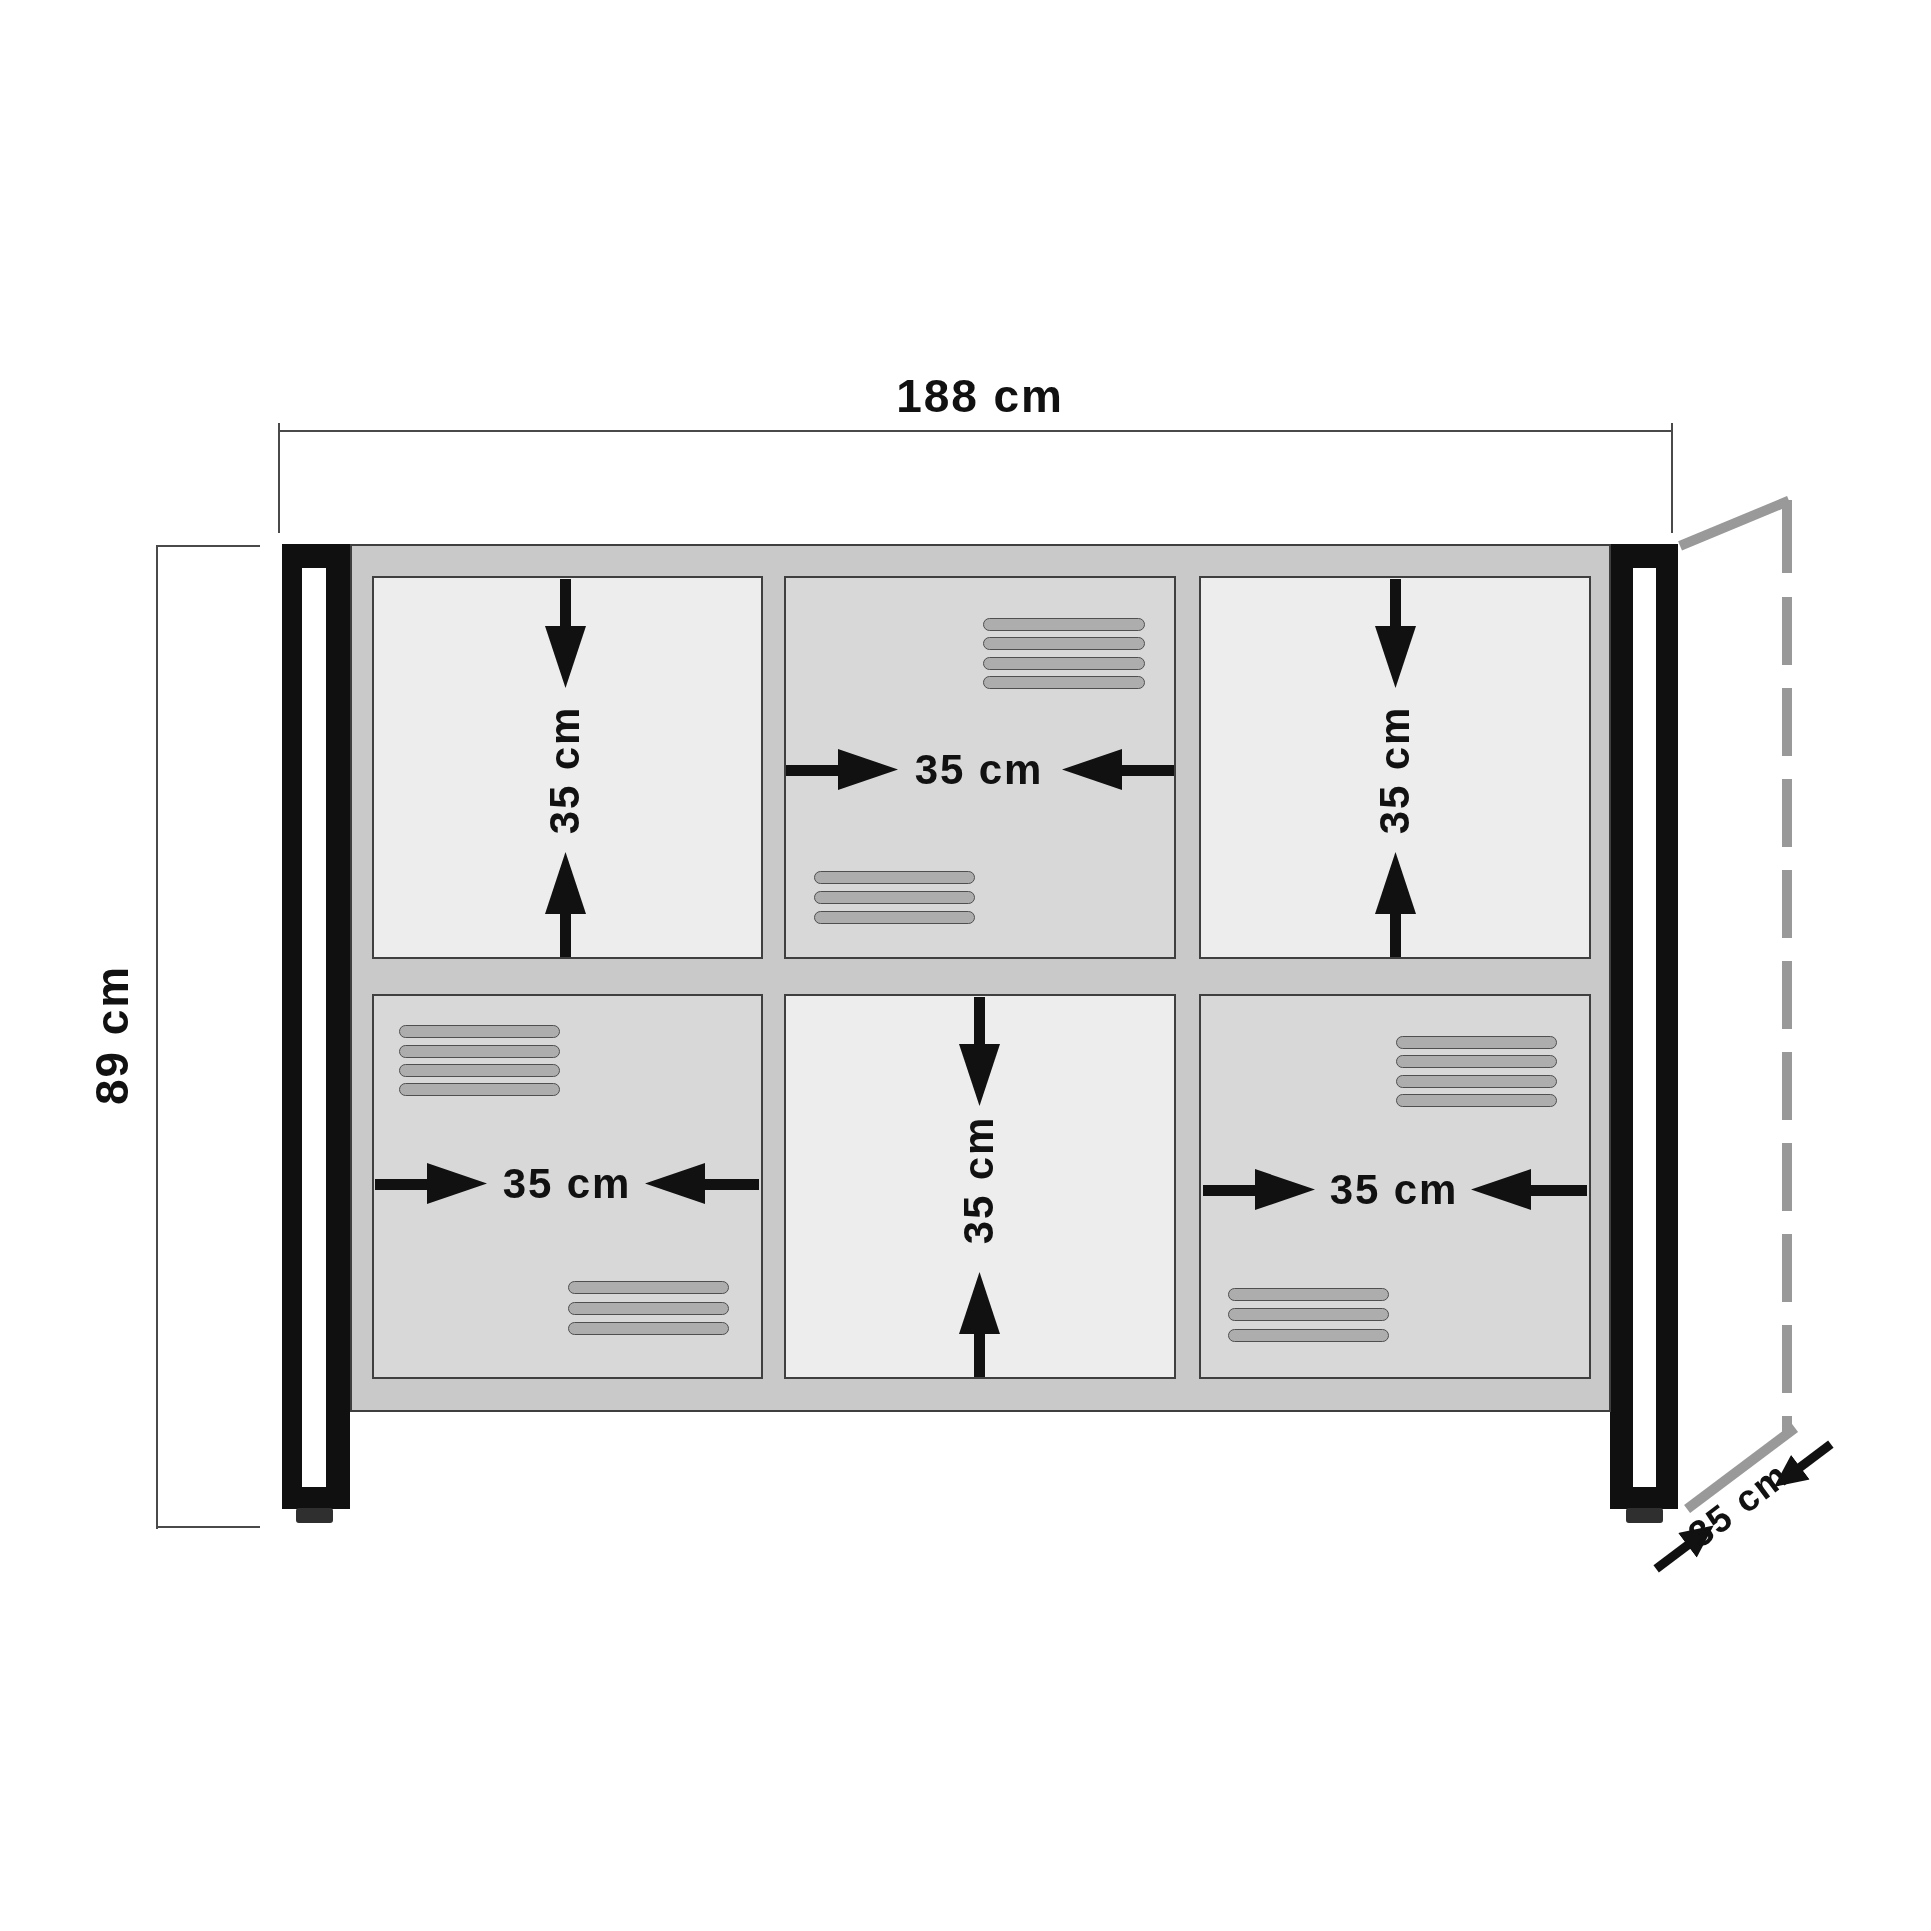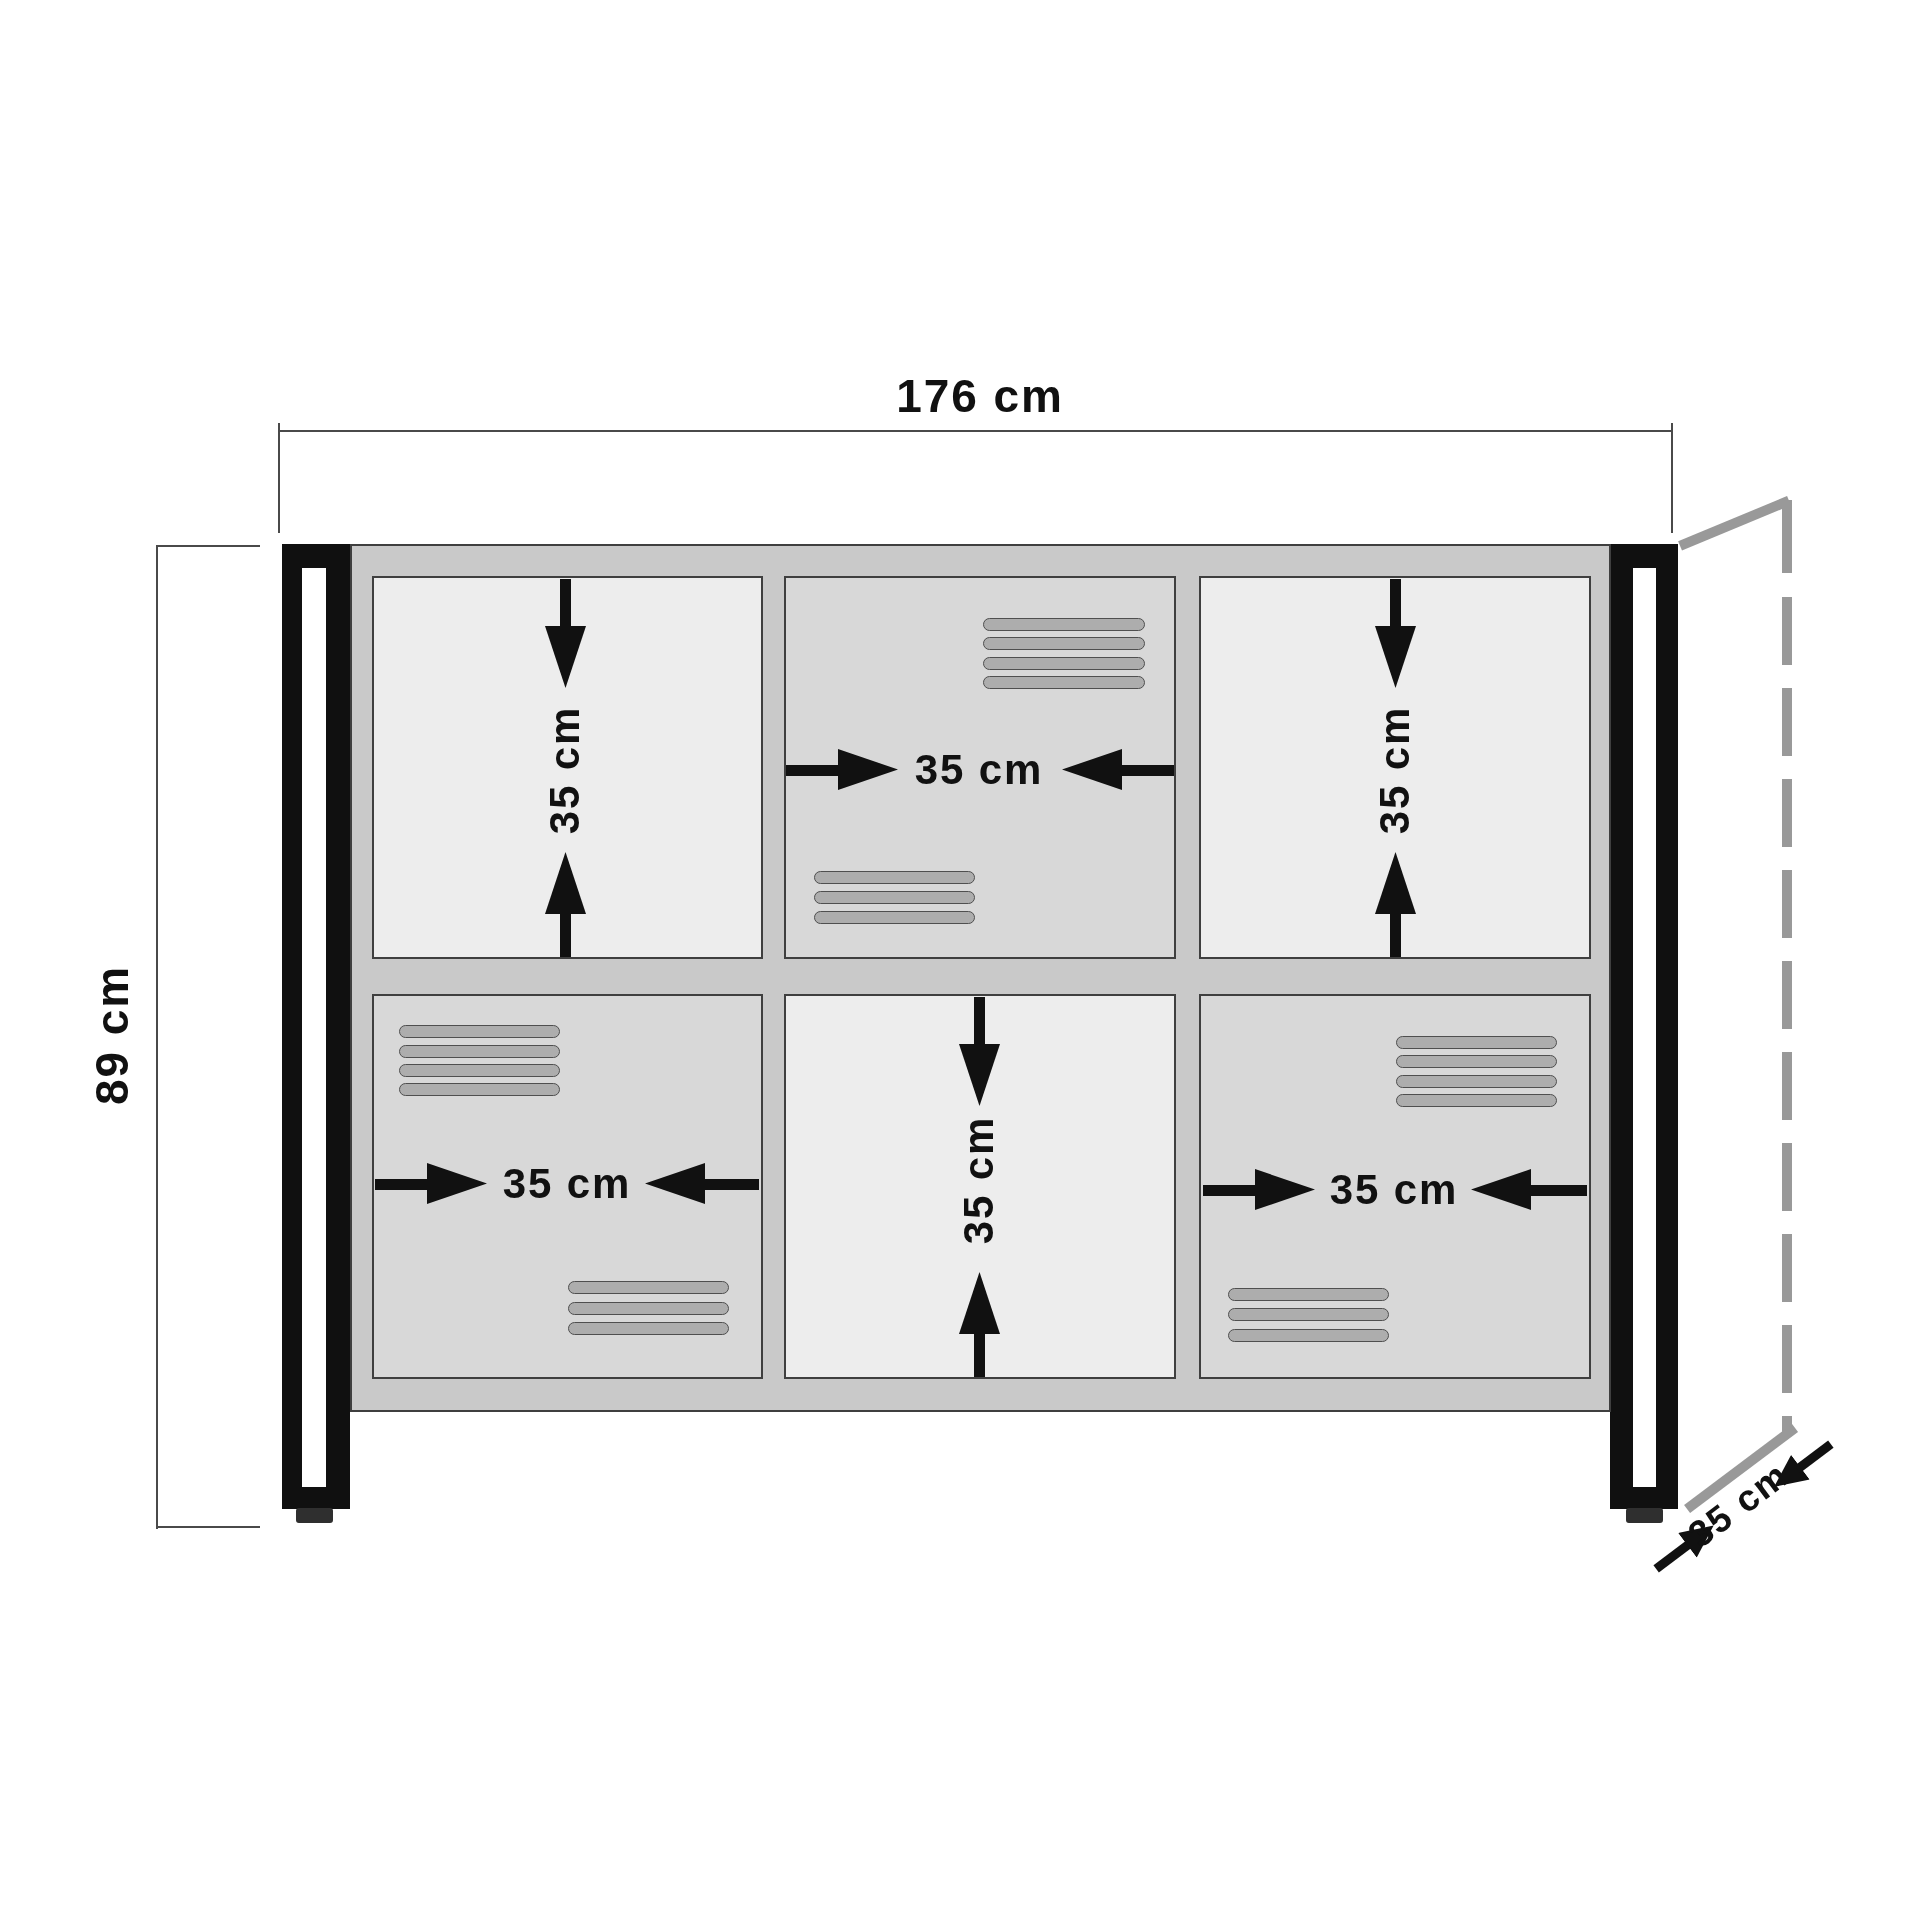--- a/index.html
+++ b/index.html
@@ -39,21 +39,21 @@
          background:repeating-linear-gradient(180deg,transparent 0 23px,#999999 23px 91px);}
 </style>
 </head>
 <body>
 
 <div id="canvas">
 
   <div class="line" style="left:278px;top:430px;width:1395px;height:1.9px;"></div>
   <div class="line" style="left:278px;top:423px;width:1.9px;height:110px;"></div>
   <div class="line" style="left:1671px;top:423px;width:1.9px;height:110px;"></div>
-  <div class="glabel lbl-main" style="left:980px;top:396px;">176 cm</div>
+  <div class="glabel lbl-main" style="left:980px;top:396px;">188 cm</div>
 
   <div class="line" style="left:156px;top:545px;width:1.9px;height:984px;"></div>
   <div class="line" style="left:156px;top:545px;width:104px;height:1.9px;"></div>
   <div class="line" style="left:156px;top:1526px;width:104px;height:1.9px;"></div>
   <div class="glabel lbl-main rot90" style="left:112px;top:1035px;">89 cm</div>
 
   <div class="gline" style="left:1680px;top:541px;width:118px;height:9.7px;transform:rotate(-22.6deg);transform-origin:left center;"></div>
   <div class="gline" style="left:1782px;top:500px;width:9.7px;height:73px;"></div>
   <div class="dashv" style="left:1782px;top:574px;height:858px;"></div>
   <div class="gline" style="left:1687px;top:1504px;width:135px;height:9.7px;transform:rotate(-36.9deg);transform-origin:left center;"></div>

